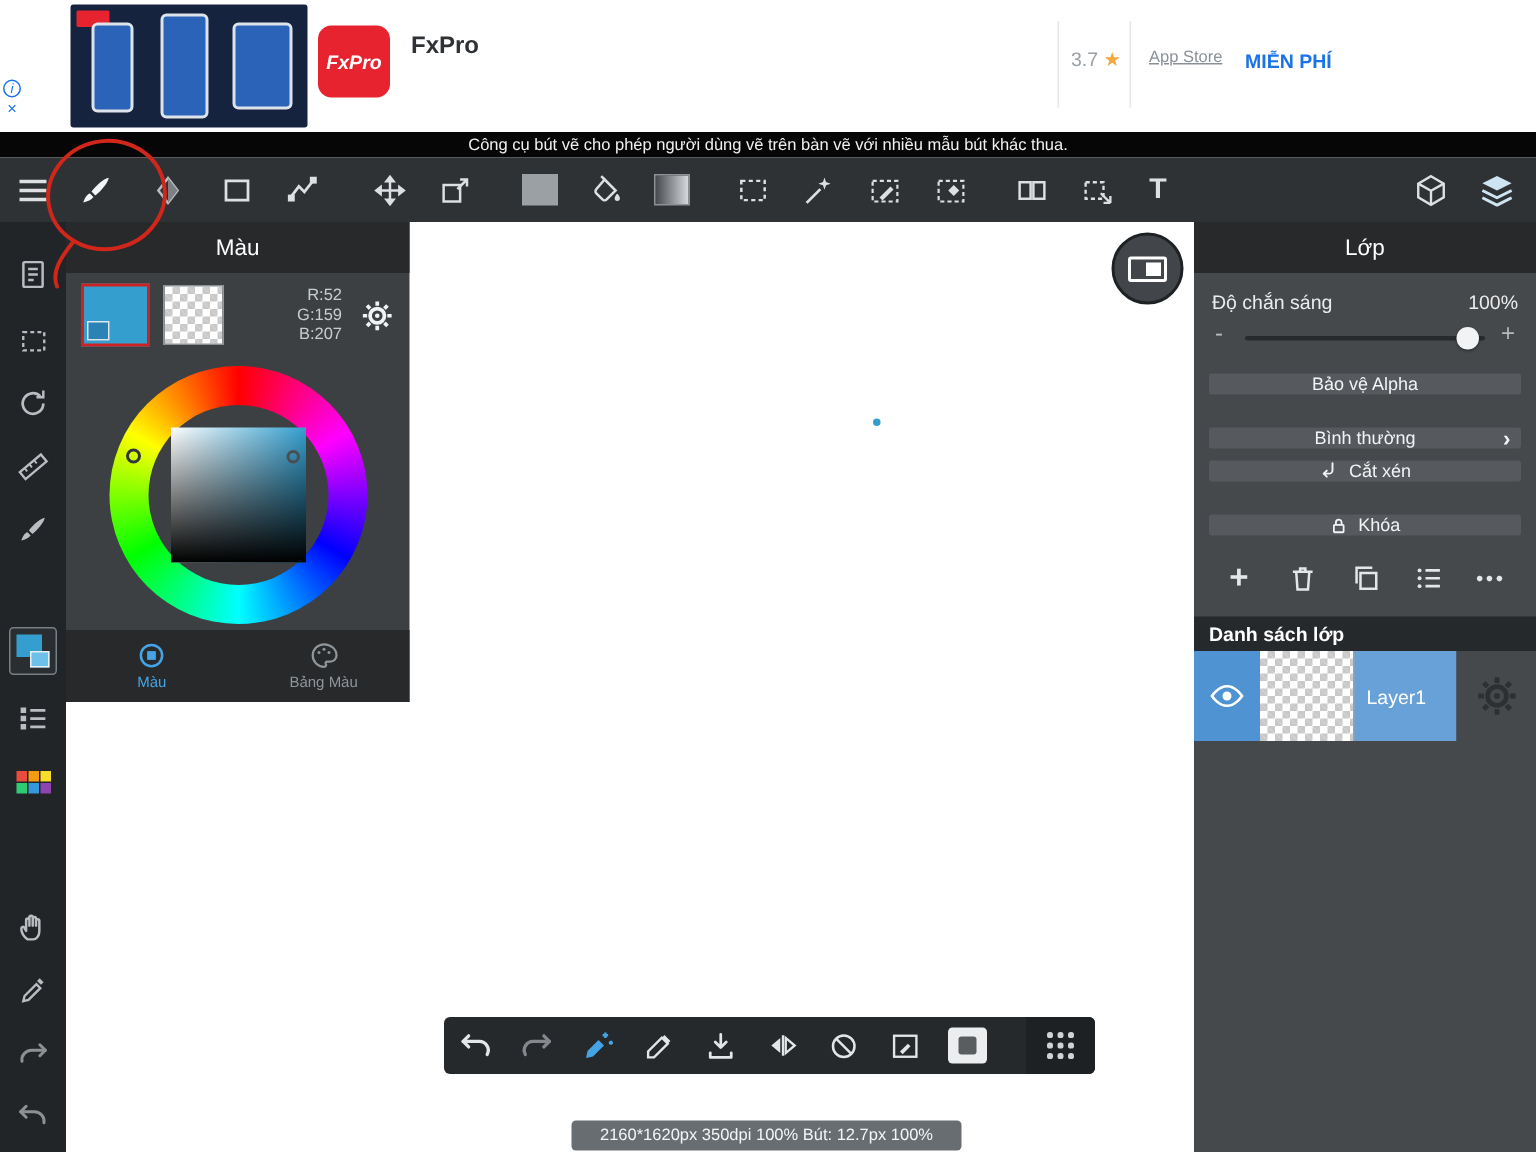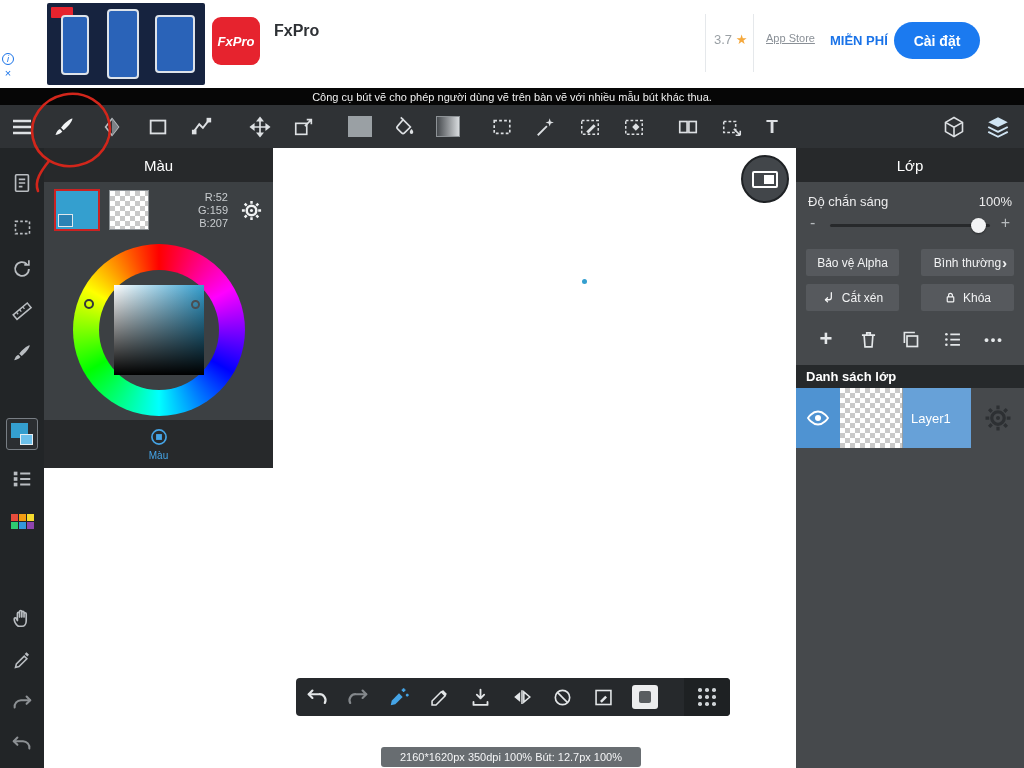--- a/index.html
+++ b/index.html
@@ -82,21 +82,21 @@
   .ctab.active{color:var(--accent_blue);}
 
   
   .rpanel{position:absolute;left:796px;top:148px;width:228px;height:620px;background:#46494c;z-index:5;}
   .op-row{display:flex;justify-content:space-between;padding:12px 12px 0;color:#ececed;font-size:13px;}
   .slider-row{position:relative;height:30px;margin:2px 8px 0;}
   .sl-minus{position:absolute;left:6px;top:3px;color:#b6babd;font-size:16px;}
   .sl-plus{position:absolute;right:6px;top:3px;color:#b6babd;font-size:16px;}
   .sl-track{position:absolute;left:26px;right:26px;top:13px;height:3px;background:#27292b;border-radius:2px;}
   .sl-knob{position:absolute;right:30px;top:7px;width:15px;height:15px;border-radius:50%;background:#f2f3f4;box-shadow:0 1px 2px rgba(0,0,0,.4);}
-  .btn-row{display:flex;gap:22px;margin:8px 10px 0;}
+  .btn-row{display:flex;gap:22px;margin:8px 10px 0;flex-direction:column;}
   .pbtn{flex:1;height:27px;background:#56595d;border-radius:2px;color:#f2f3f4;font-size:12px;display:flex;align-items:center;justify-content:center;gap:6px;position:relative;}
   .pbtn .chev{position:absolute;right:7px;font-size:15px;font-weight:bold;line-height:1;}
   .lrow-icons{display:flex;justify-content:space-between;align-items:center;margin:15px 16px 0;color:#e4e7e9;}
   .lic{display:flex;align-items:center;justify-content:center;width:28px;height:26px;color:#e4e7e9;}
   .plus-glyph{font-size:22px;font-weight:bold;line-height:1;}
   .dots-glyph{font-size:13px;letter-spacing:2px;font-weight:bold;}
   .llist-head{margin-top:13px;height:23px;background:#26292b;color:#fff;font-size:13px;display:flex;align-items:center;padding-left:10px;font-weight:bold;}
   .layer-row{display:flex;height:60px;}
   .eye-cell{width:44px;background:var(--layer_blue_dark);display:flex;align-items:center;justify-content:center;color:#fff;}
   .thumb{width:63px;border-right:1px solid #9aa0a4;}
@@ -138,21 +138,20 @@
     </div>
     <div class="ad-logo">FxPro</div>
     <div class="ad-title">FxPro</div>
     <div class="ad-sep" style="left:705px;"></div>
     <div class="ad-rating">
       <span>3.7</span> <span class="star">★</span>
     </div>
     <div class="ad-sep" style="left:753px;"></div>
     <div class="ad-store">App Store</div>
     <div class="ad-price">MIỄN PHÍ</div>
-    <button class="ad-install">Cài đặt</button>
   </div>
 
   <div class="strip">
     <span>Công cụ bút vẽ cho phép người dùng vẽ trên bàn vẽ với nhiều mẫu bút khác thua.</span>
   </div>
 
   <div class="toolbar">
     <button class="tbtn" style="left:2px;">
       <svg viewBox="0 0 24 24" width="24" height="24" stroke="currentColor" stroke-width="2.4" fill="none">
           <path d="M3 6h18M3 12h18M3 18h18"></path>
@@ -380,20 +379,29 @@
       <span class="sv-ind"></span>
     </div>
     <div class="ctabs">
       <div class="ctab active">
         <svg viewBox="0 0 24 24" width="20" height="20" fill="none" stroke="currentColor" stroke-width="2">
             <circle cx="12" cy="12" r="8.5"></circle>
             <rect x="8.5" y="8.5" width="7" height="7" fill="currentColor" stroke="none"></rect>
           </svg>
         <span>Màu</span>
       </div>
+      <div class="ctab">
+        <svg viewBox="0 0 24 24" width="20" height="20" fill="none" stroke="currentColor" stroke-width="1.8">
+            <path d="M12 3a9 9 0 100 18c1.5 0 2.1-1 1.5-2.1-.5-1-.3-2 1.2-2H17a5 5 0 005-5c0-5-4.5-8.9-10-8.9z"></path>
+            <circle cx="8" cy="9.5" r="1.2" fill="currentColor" stroke="none"></circle>
+            <circle cx="12" cy="7" r="1.2" fill="currentColor" stroke="none"></circle>
+            <circle cx="16" cy="9.5" r="1.2" fill="currentColor" stroke="none"></circle>
+          </svg>
+        <span>Bảng Màu</span>
+      </div>
     </div>
   </div>
 
   <div class="rpanel">
     <div class="phead">Lớp</div>
     <div class="op-row">
       <span>Độ chắn sáng</span>
       <span>100%</span>
     </div>
     <div class="slider-row">

